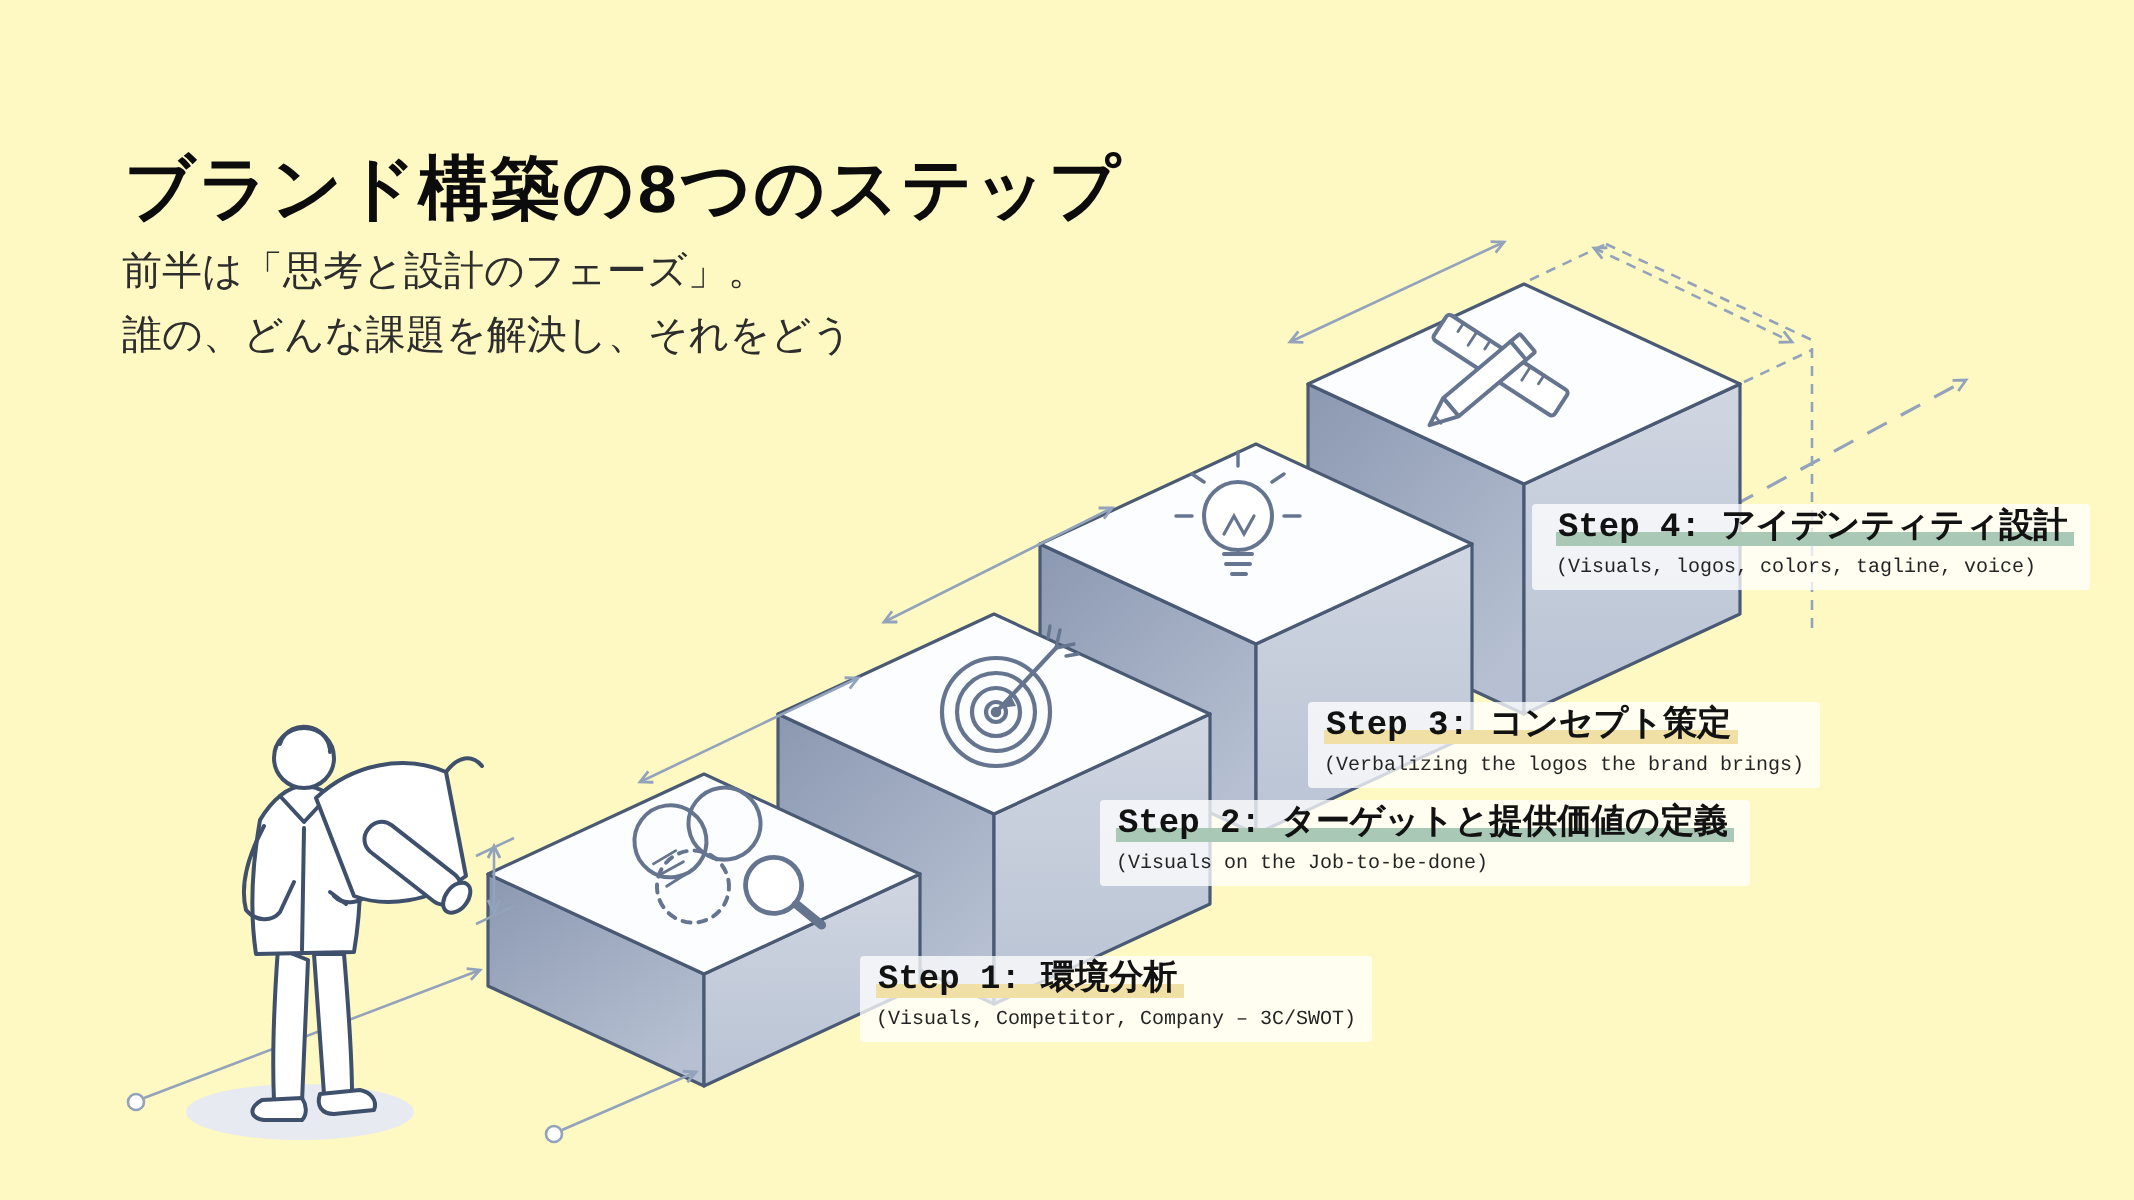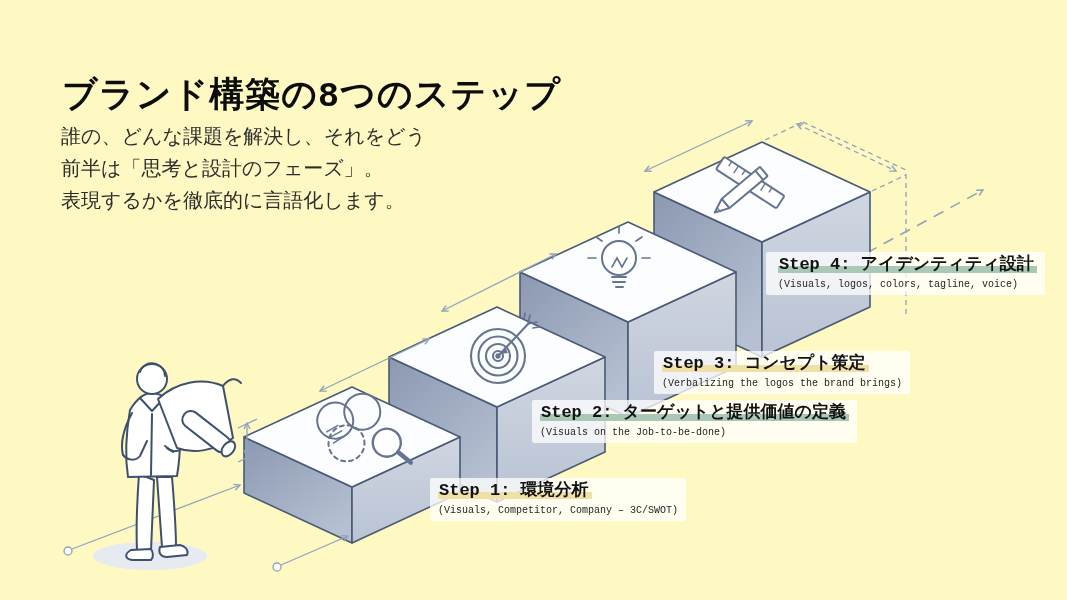--- a/index.html
+++ b/index.html
@@ -140,31 +140,30 @@
         <rect x="178" y="423" width="56" height="17" rx="8"></rect>
         <ellipse cx="234" cy="431.5" rx="5.5" ry="8.5"></ellipse>
       </g>
       <path d="M165,446 l8,6" fill="none"></path>
     </g>
   </svg>
 
   <h1 class="title">ブランド構築の8つのステップ</h1>
 
   <div class="intro">
+    <span>前半は「思考と設計のフェーズ」。</span>
     <span>誰の、どんな課題を解決し、それをどう</span>
-    <span>前半は「思考と設計のフェーズ」。</span>
-    <span>表現するかを徹底的に言語化します。</span>
   </div>
 
   <div class="step-label" style="left: 430px; top: 478px; --hl: #f1e0a6;">
     <span class="step-title hl">Step 1: 環境分析</span>
     <div class="step-sub">(Visuals, Competitor, Company – 3C/SWOT)</div>
   </div>
 
-  <div class="step-label" style="left: 532px; top: 400px; --hl: #a9c8b5;">
+  <div class="step-label" style="left: 550px; top: 400px; --hl: #a9c8b5;">
     <span class="step-title hl">Step 2: ターゲットと提供価値の定義</span>
     <div class="step-sub">(Visuals on the Job-to-be-done)</div>
   </div>
 
   <div class="step-label" style="left: 654px; top: 325px; margin-top: 26px; --hl: #f1e0a6;">
     <span class="step-title hl">Step 3: コンセプト策定</span>
     <div class="step-sub">(Verbalizing the logos the brand brings)</div>
   </div>
 
   <div class="step-label" style="left: 766px; top: 252px; padding-left: 12px; --hl: #a9c8b5;">

